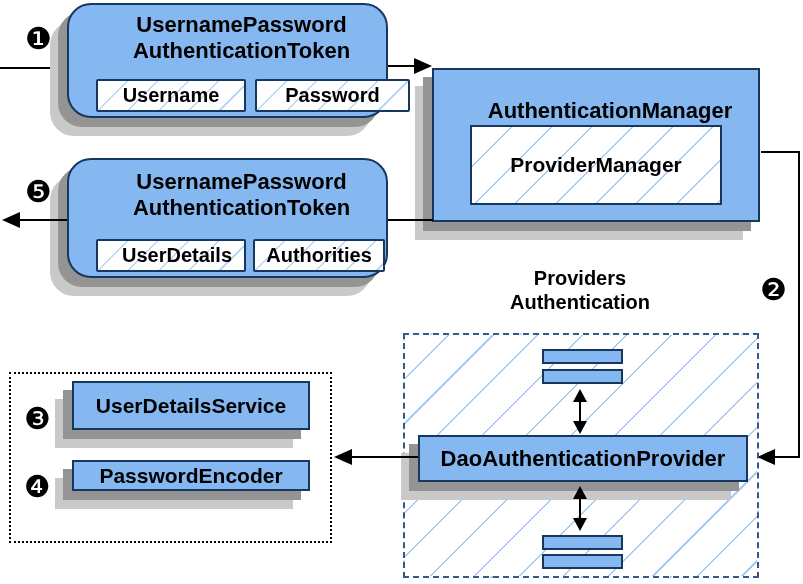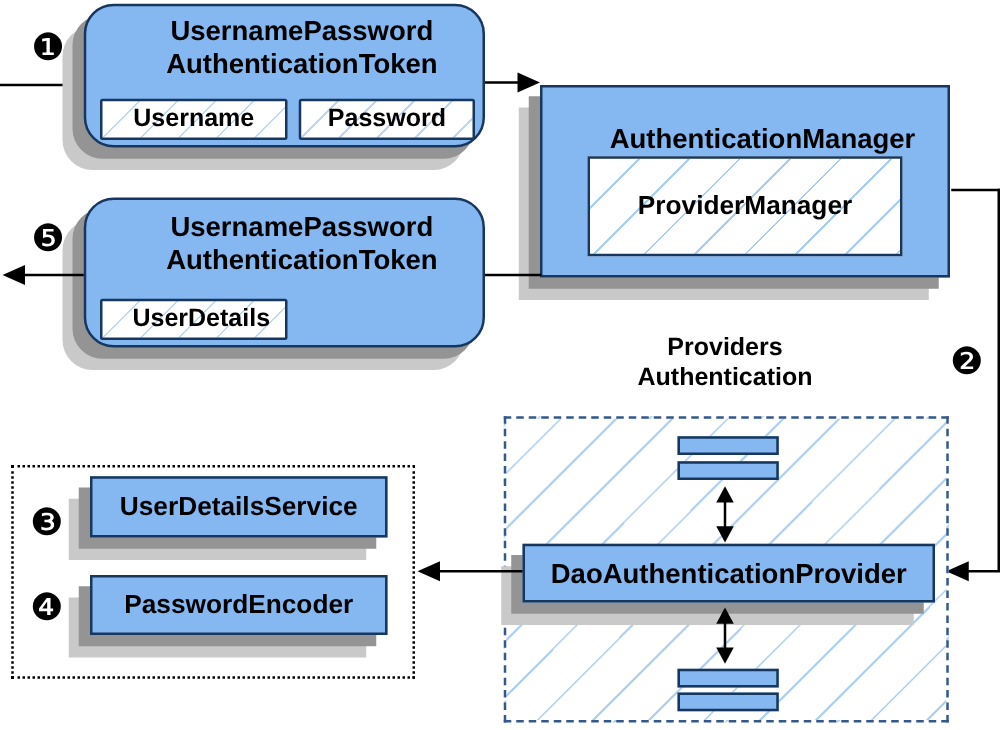--- a/index.html
+++ b/index.html
@@ -24,21 +24,21 @@
     background-color:#fff;
     background-image:repeating-linear-gradient(135deg, rgba(0,0,0,0) 0px, rgba(0,0,0,0) 27px, var(--hatch-line) 27px, var(--hatch-line) 28.5px);
   }
   .hatch-faint{
     background-color:#fff;
     background-image:repeating-linear-gradient(135deg, rgba(0,0,0,0) 0px, rgba(0,0,0,0) 20px, var(--hatch-line-faint) 20px, var(--hatch-line-faint) 21.5px);
   }
   .title2{position:absolute;left:0;right:0;text-align:center;font-weight:bold;font-size:22px;line-height:1.18;margin-left:28px;}
   .chip{
     position:absolute;border:2px solid var(--box-border);box-sizing:border-box;border-radius:2px;
-    display:flex;align-items:center;justify-content:center;font-weight:bold;font-size:20px;white-space:nowrap;
+    display:flex;align-items:center;justify-content:center;font-weight:bold;font-size:20px;white-space:nowrap;margin-left:16px;
   }
   .centerlabel{display:flex;align-items:center;justify-content:center;font-weight:bold;white-space:nowrap;}
   .hline{position:absolute;height:2px;background:var(--arrow);}
   .vline{position:absolute;width:2px;background:var(--arrow);}
   .tri-right{position:absolute;width:0;height:0;border-top:8px solid transparent;border-bottom:8px solid transparent;border-left:18px solid var(--arrow);}
   .tri-left{position:absolute;width:0;height:0;border-top:8px solid transparent;border-bottom:8px solid transparent;border-right:18px solid var(--arrow);}
   .tri-up{position:absolute;width:0;height:0;border-left:7px solid transparent;border-right:7px solid transparent;border-bottom:13px solid var(--arrow);}
   .tri-down{position:absolute;width:0;height:0;border-left:7px solid transparent;border-right:7px solid transparent;border-top:13px solid var(--arrow);}
   .badge{position:absolute;font-family:"DejaVu Sans", sans-serif;font-size:30px;line-height:1;color:#000;}
   .bar{position:absolute;width:81px;height:15px;background:var(--box-fill);border:2px solid var(--box-border);box-sizing:border-box;}
@@ -61,21 +61,21 @@
   <div class="badge" style="left:25px;top:177px;">❺</div>
 
   <div class="hline" style="left:0;top:67px;width:68px;"></div>
 
   <div class="box rounded shadow2" style="left:67px;top:3px;width:321px;height:115px;">
     <div class="title2" style="top:7px;">
       <div>UsernamePassword</div>
       <div>AuthenticationToken</div>
     </div>
     <div class="chip hatch-faint" style="left:11px;top:74px;width:150px;height:33px;">Username</div>
-    <div class="chip hatch-faint" style="left:170px;top:74px;width:141px;height:33px;">Password</div>
+    <div class="chip hatch-faint" style="left:170px;top:74px;width:155px;height:33px;">Password</div>
   </div>
 
   <div class="hline" style="left:388px;top:65px;width:28px;"></div>
   <div class="tri-right" style="left:414px;top:58px;"></div>
 
   <div class="box shadow2" style="left:432px;top:68px;width:328px;height:154px;">
     <div class="title2" style="top:28px;font-size:22px;">AuthenticationManager</div>
     <div class="hatch centerlabel" style="position:absolute;left:36px;top:55px;width:252px;height:80px;border:2px solid var(--box-border);box-sizing:border-box;font-size:21px;">ProviderManager</div>
   </div>
 
@@ -85,20 +85,21 @@
   <div class="tri-left" style="left:757px;top:449px;"></div>
 
   <div class="hline" style="left:388px;top:219px;width:45px;"></div>
 
   <div class="box rounded shadow2" style="left:67px;top:158px;width:321px;height:120px;">
     <div class="title2" style="top:9px;">
       <div>UsernamePassword</div>
       <div>AuthenticationToken</div>
     </div>
     <div class="chip hatch-faint" style="left:11px;top:79px;width:150px;height:33px;padding-left:12px;">UserDetails</div>
+    <div class="chip hatch-faint" style="left:168px;top:79px;width:132px;height:33px;">Authorities</div>
   </div>
 
   <div class="hline" style="left:18px;top:219px;width:49px;"></div>
   <div class="tri-left" style="left:2px;top:212px;"></div>
 
   <div style="position:absolute;left:455px;top:266px;width:250px;text-align:center;font-weight:bold;font-size:20px;line-height:1.22;">
     <div>Providers</div>
     <div>Authentication</div>
   </div>
 
@@ -119,15 +120,15 @@
 
   <div class="bar" style="left:542px;top:535px;"></div>
   <div class="bar" style="left:542px;top:554px;"></div>
 
   <div class="hline" style="left:352px;top:456px;width:66px;"></div>
   <div class="tri-left" style="left:334px;top:449px;"></div>
 
   <div class="dottedbox" style="left:9px;top:372px;width:323px;height:171px;"></div>
 
   <div class="box shadow2 centerlabel" style="left:72px;top:381px;width:238px;height:49px;font-size:21px;">UserDetailsService</div>
-  <div class="box shadow2 centerlabel" style="left:72px;top:460px;width:238px;height:48px;font-size:21px;">PasswordEncoder</div>
+  <div class="box shadow2 centerlabel" style="left:72px;top:460px;width:238px;height:31px;font-size:21px;">PasswordEncoder</div>
 
 </div>
 
 </body></html>

